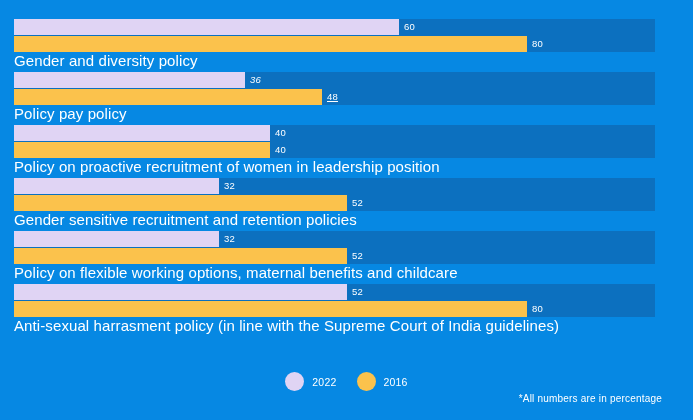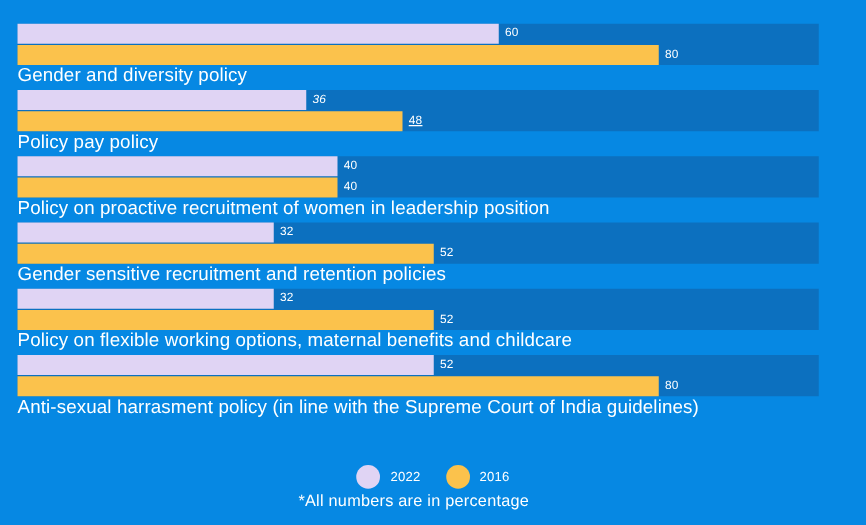--- a/index.html
+++ b/index.html
@@ -91,23 +91,23 @@
   .legend-text {
     color: #ffffff;
     font-size: 10.5px;
     letter-spacing: 0.2px;
   }
   #footnote {
     position: absolute;
     left: 0;
     top: 393px;
     width: 662px;
-    text-align: center;
+    text-align: right;
     color: #ffffff;
-    font-size: 13px;
+    font-size: 10px;
     letter-spacing: 0.2px;
   }
 </style>
 </head>
 <body style="background: rgb(6, 136, 227);">
 
 <div id="chart-root">
   <div id="groups">
       <div class="group" style="top: 19px;">
         <div class="track" style="background: rgb(12, 112, 191);"></div>

